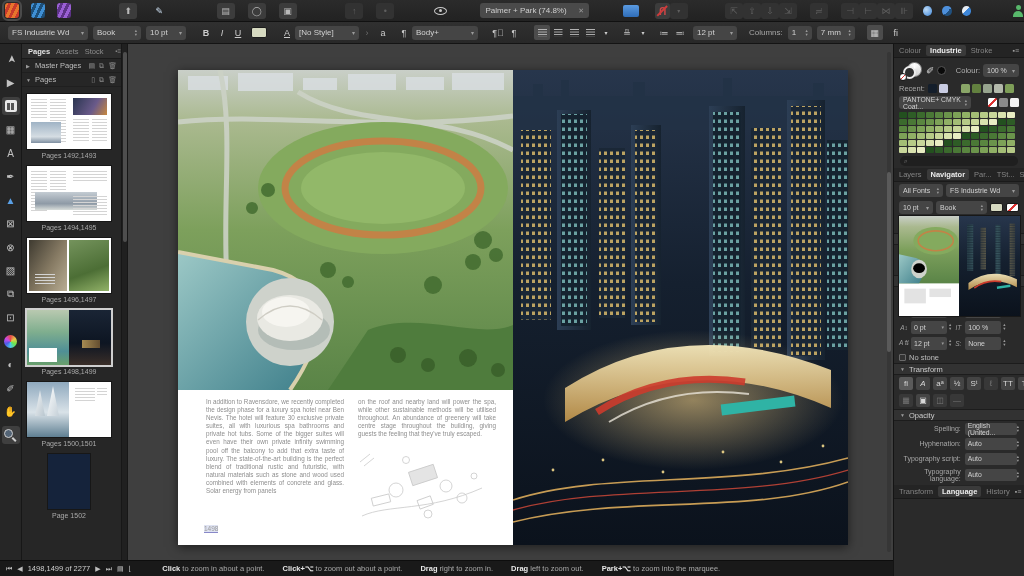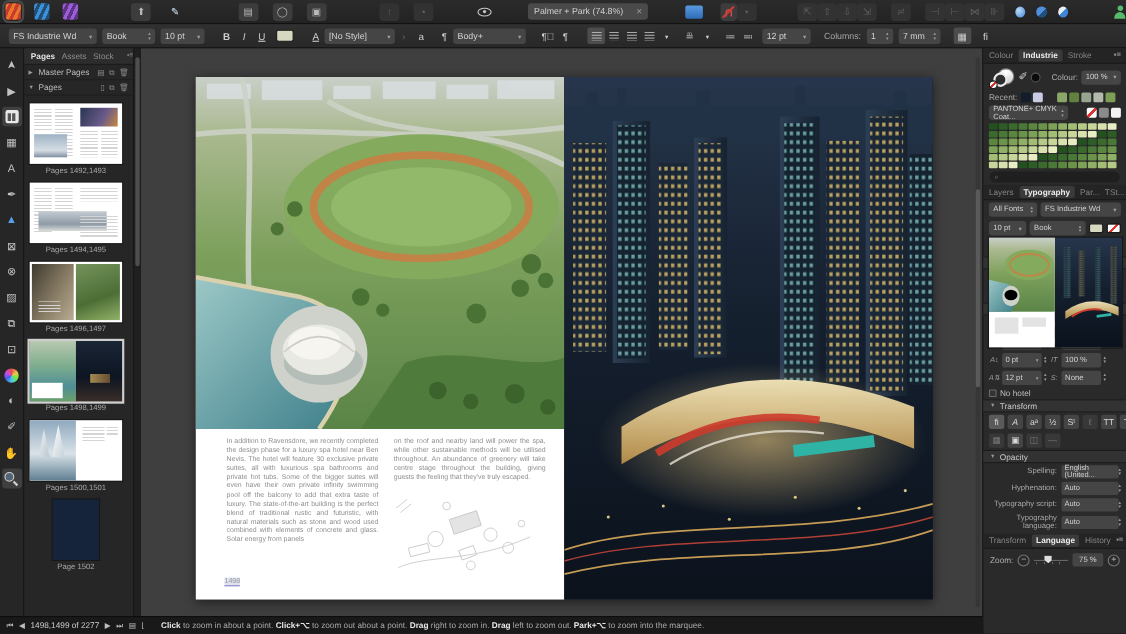--- a/index.html
+++ b/index.html
@@ -119,21 +119,21 @@
   #ztrack { flex:1; height:8px; position:relative;}
   #ztrack .line { position:absolute; left:0; right:0; top:3.5px; height:1px; background:#666;}
   #ztrack .ticks { position:absolute; left:2px; right:2px; top:6px; height:1.5px; background:repeating-linear-gradient(90deg,#6a6a6a 0 1px, transparent 1px 7px);}
   #ztrack .thumbk { position:absolute; left:30%; top:0; width:7px; height:7px; background:#e0e0e0; clip-path:polygon(0 0,100% 0,100% 60%,50% 100%,0 60%);}
   .zval { width:28px; height:12px; background:#454545; border-radius:2px; display:flex; align-items:center; justify-content:center; font-size:7px; color:#d6d6d6;}
   #navprev { position:absolute; left:5px; top:172px; width:121px; height:100px; display:flex; box-shadow:0 0 0 1px #181818;}
 
   
   #statusbar { position:absolute; left:0; top:560px; width:893px; height:16px; background:#191919; border-top:1px solid #0d0d0d; display:flex; align-items:center; font-size:7.5px; color:#9f9f9f; padding:0 6px; gap:5px;}
   #statusbar .nav { color:#bdbdbd; font-size:7px;}
-  #statusbar b { color:#e8e8e8; font-weight:bold;}
+  #statusbar b { color:#e8e8e8; font-weight:bold;margin-left:16px;}
   #statusbar .help { color:#a9a9a9; margin-left:10px; white-space:nowrap; overflow:hidden;}
 </style>
 </head>
 <body>
 
 <div id="app">
 
   <div id="topbar">
     <div class="appicon pub"></div>
     <div class="appicon des"></div>
@@ -671,21 +671,21 @@
         <span class="sw" style="background: rgb(144, 176, 101);"></span>
         <span class="sw" style="background: rgb(163, 189, 117);"></span>
         <span class="sw" style="background: rgb(182, 202, 135);"></span>
       </div>
     <div class="srch">
         <span>⌕</span>
       </div>
 
     <div class="rtabs" style="margin-top:2px;">
       <span>Layers</span>
-      <span class="on">Typography</span>
+      <span class="on">Navigator</span>
       <span>Par...</span>
       <span>TSt...</span>
       <span>Styles</span>
 
     </div>
     <div class="frow">
       <span class="stp" style="width:44px;">
           <span>All Fonts</span>
         </span>
       <span class="dd" style="flex:1;">
@@ -787,21 +787,21 @@
 ▾</span>
       <span class="pico">S:</span>
       <span class="pbox">
           <span>None</span>
         </span>
       <span class="pstep">▴
 ▾</span>
     </div>
     <div class="frow" style="height:12px;">
       <span class="chk"></span>
-      <span>No hotel</span>
+      <span>No stone</span>
     </div>
 
     <div class="sech">
         <span class="tri">▼</span>
         <span>Transform</span>
       </div>
     <div class="frow">
       <span class="minibtn on">fi</span>
       <span class="minibtn" style="font-style:italic;">A</span>
       <span class="minibtn">aᵃ</span>
@@ -853,33 +853,20 @@
         </span>
         <span class="pstep">▴
 ▾</span>
       </div>
 
     <div class="rtabs" style="margin-top:2px;">
       <span>Transform</span>
       <span class="on">Language</span>
       <span>History</span>
       <span class="menu">▪≡</span>
-    </div>
-    <div id="zoomrow">
-      <span style="color:#b0b0b0;">Zoom:</span>
-      <span class="zbtn">−</span>
-      <span id="ztrack">
-          <span class="line"></span>
-          <span class="ticks"></span>
-          <span class="thumbk"></span>
-        </span>
-      <span class="zval">
-          <span>75 %</span>
-        </span>
-      <span class="zbtn">+</span>
     </div>
     <div id="navprev">
       <svg width="60" height="100" viewBox="0 0 335 475" preserveAspectRatio="none">
         <rect width="335" height="475" fill="#ffffff"></rect>
         <rect width="335" height="320" fill="url(#gSky)"></rect>
         <ellipse cx="205" cy="118" rx="125" ry="66" fill="#84aa5e"></ellipse>
         <ellipse cx="205" cy="118" rx="98" ry="47" fill="none" stroke="#c28347" stroke-width="8"></ellipse>
         <path d="M0,182 L95,200 C150,215 152,262 112,320 L0,320 Z" fill="url(#gWater)"></path>
         <circle cx="112" cy="252" r="44" fill="#ced2cb"></circle>
         <ellipse cx="112" cy="248" rx="33" ry="23" fill="#ededე8"></ellipse>

